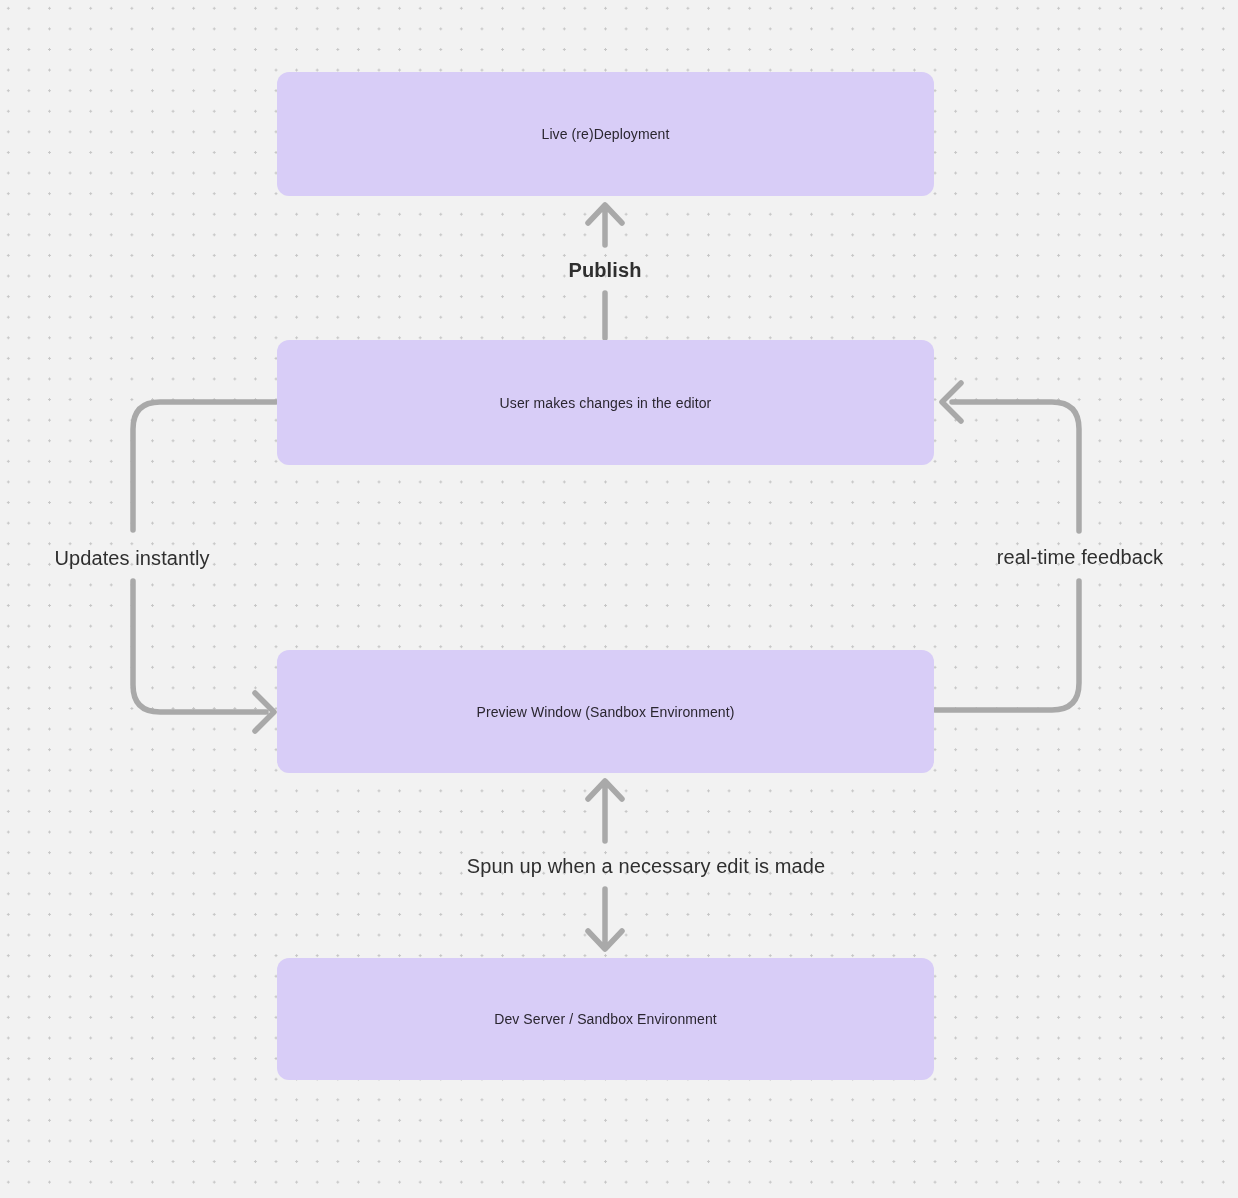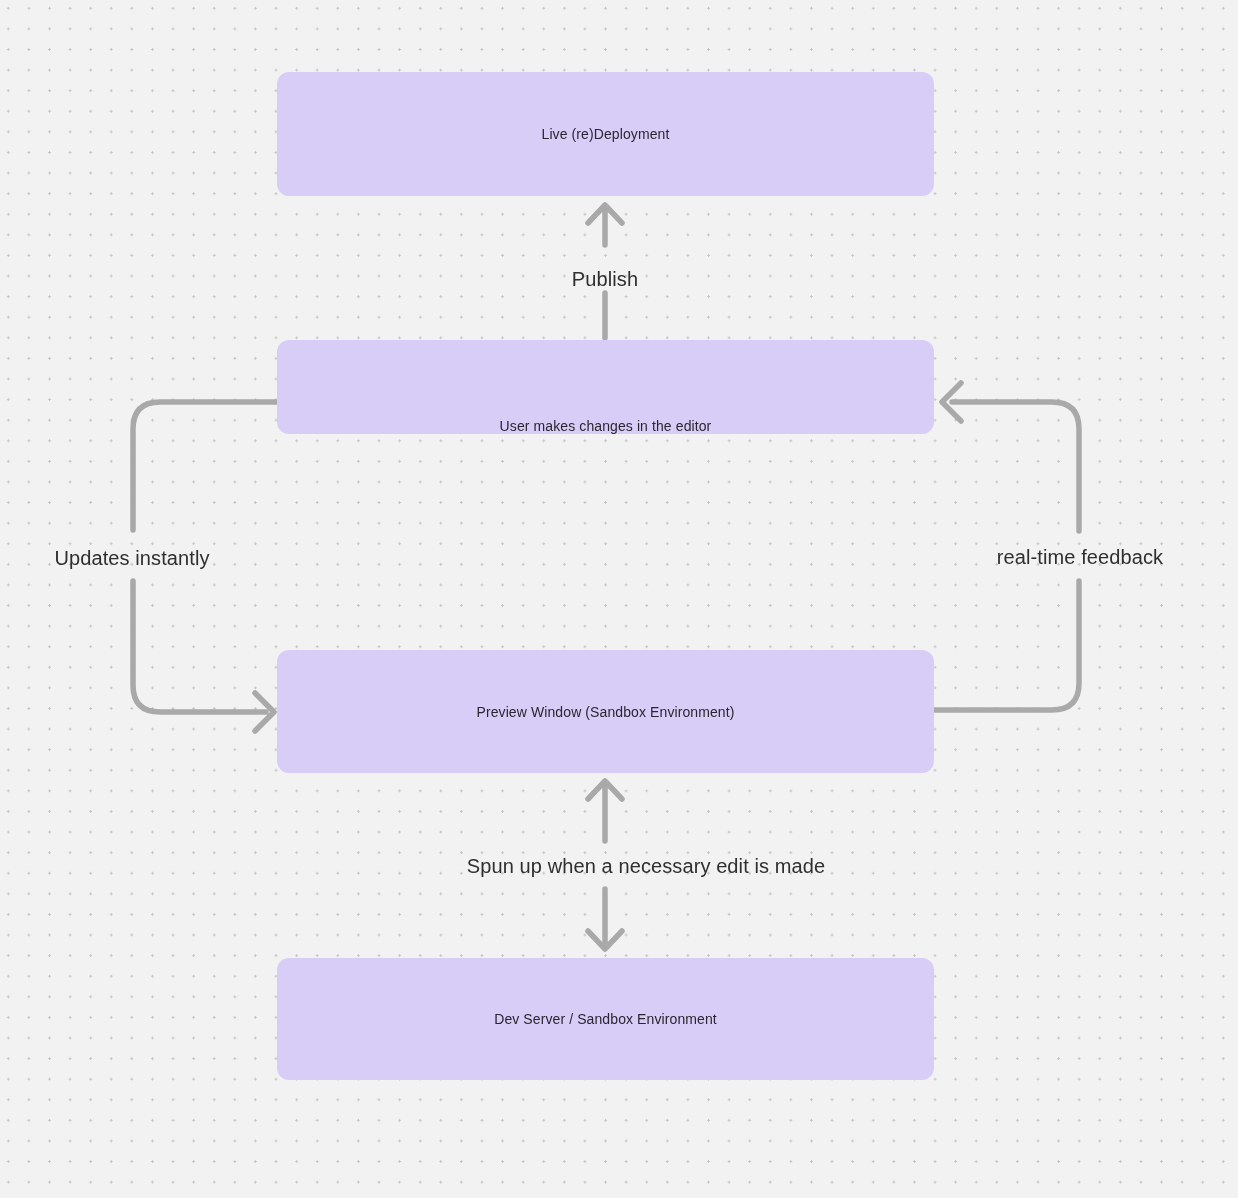--- a/index.html
+++ b/index.html
@@ -50,32 +50,32 @@
     justify-content:center;
     box-sizing:border-box;
   }
   .node-label{
     font-size:14px;
     color:var(--node-text);
     letter-spacing:0.1px;
     white-space:nowrap;
   }
   .node-live{top:72px;}
-  .node-editor{top:340px;height:94px;align-items:flex-end;}
+  .node-editor{top:340px;height:125px;}
   .node-preview{top:650px;height:123px;}
   .node-devserver{top:958px;height:122px;}
   .edge-label{
     position:absolute;
     transform:translate(-50%,-50%);
     font-size:20px;
     color:var(--label-text);
     white-space:nowrap;
     letter-spacing:0.1px;
   }
-  .label-publish{left:605px;top:279px;}
+  .label-publish{left:605px;top:270px;font-weight:bold;}
   .label-updates{left:132px;top:558px;text-align:center;}
   .label-realtime{left:1080px;top:557px;}
   .label-spunup{left:606px;top:866px;margin-left:40px;}
 </style>
 </head>
 <body>
 
 <div class="canvas">
 
   <svg class="edges-svg" viewBox="0 0 1238 1198" aria-hidden="true">

